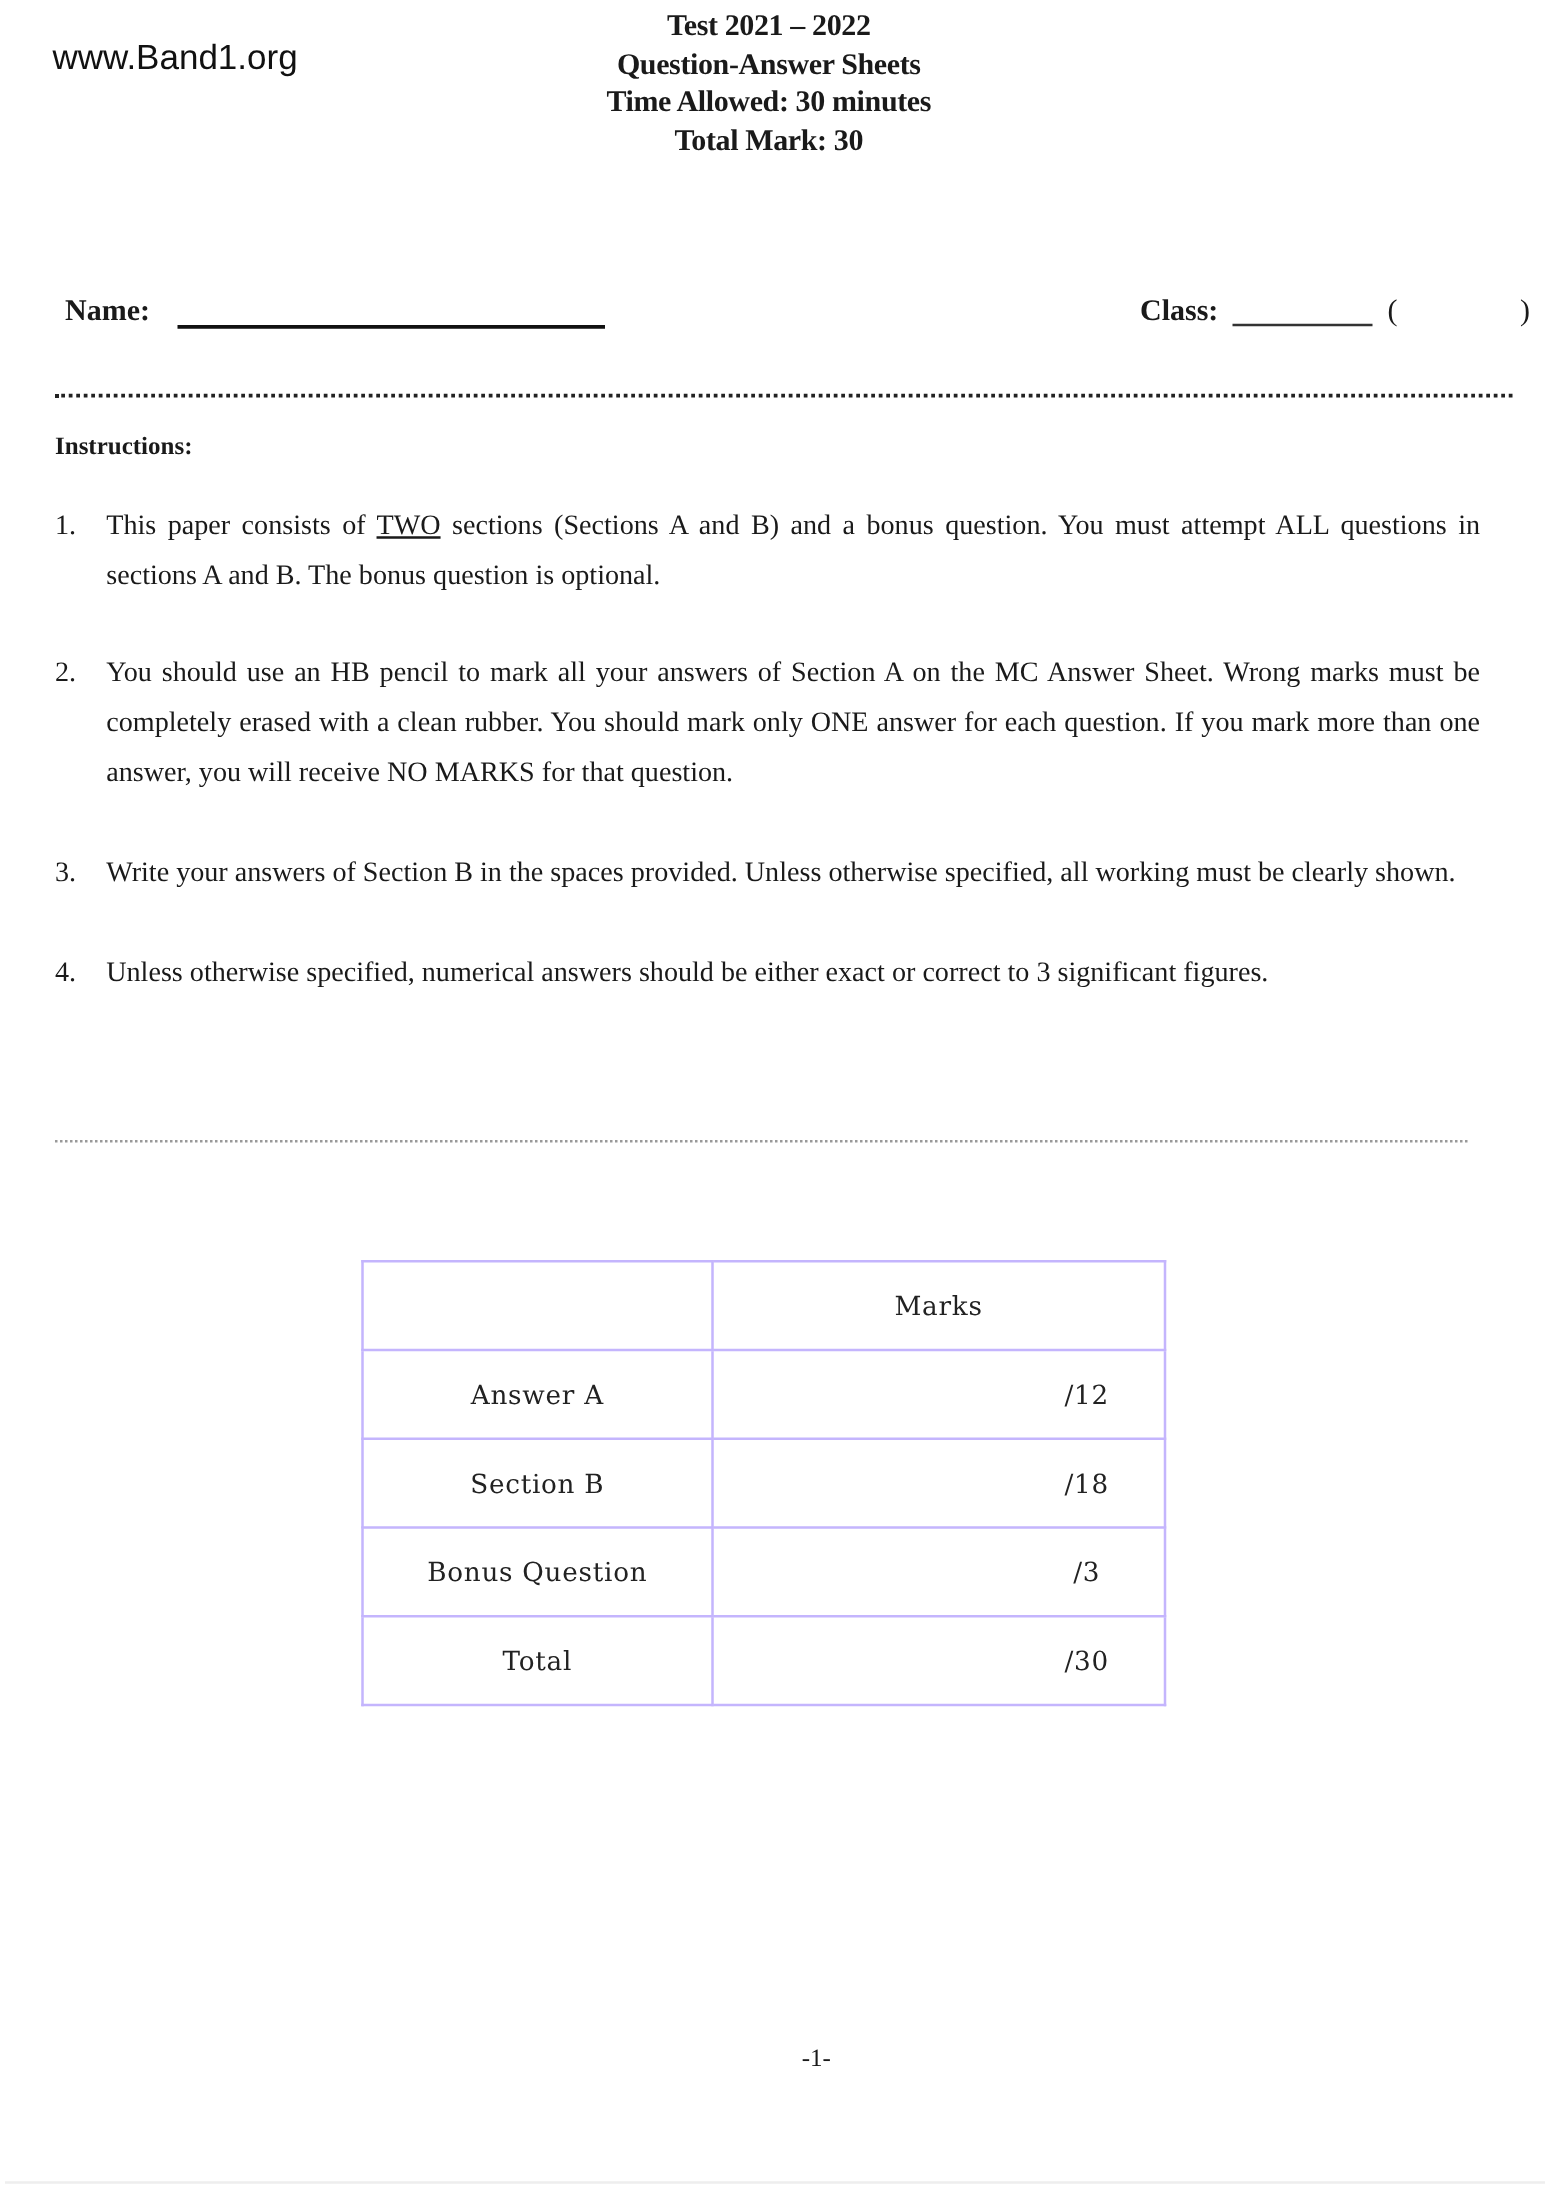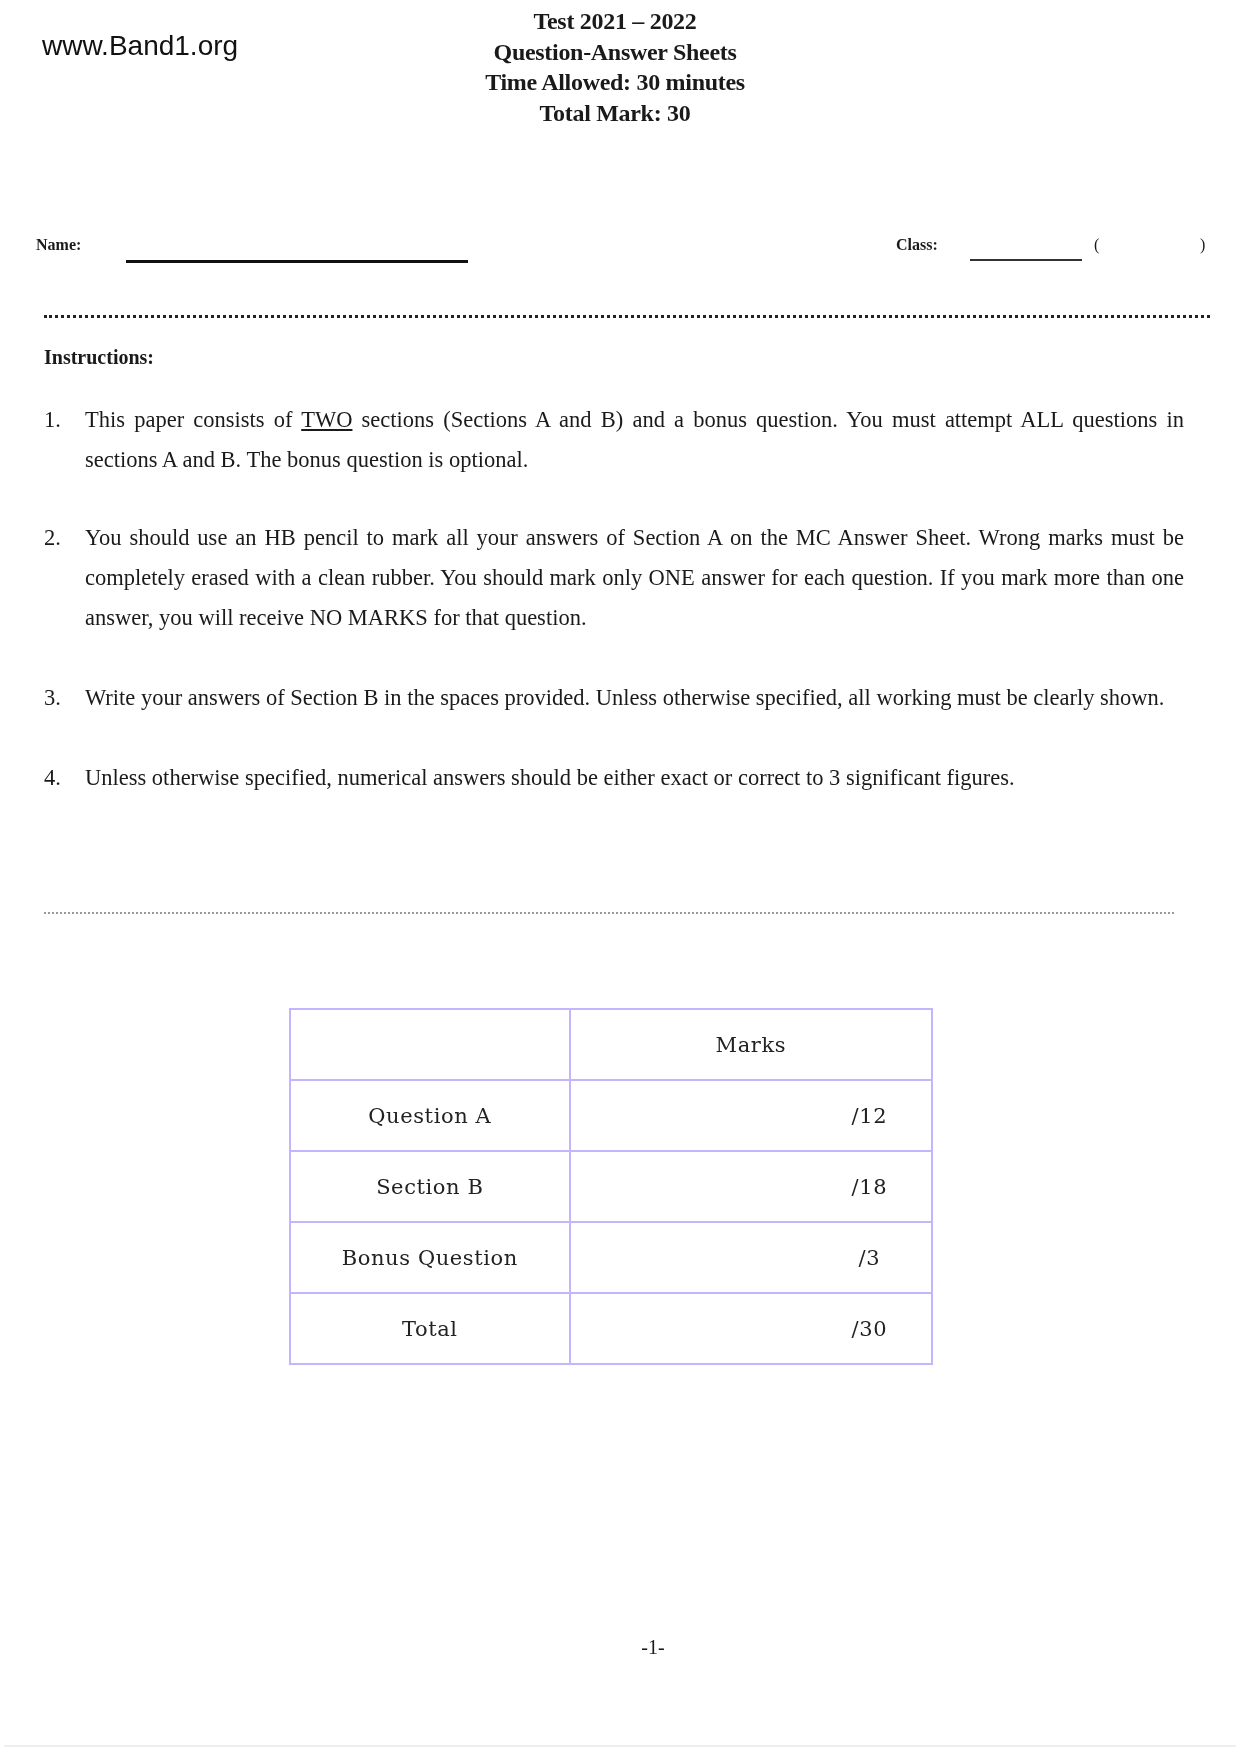--- a/index.html
+++ b/index.html
@@ -12,22 +12,22 @@
     }
 
     .header {
       position: absolute; left: 0; top: 6px; width: 1230px;
       text-align: center; font-weight: bold; font-size: 24px; line-height: 30.5px;
       letter-spacing: -0.3px;
     }
     .header div { display: block; }
 
     .name-row {
-      position: absolute; left: 36px; top: 236px; width: 1180px; height: 32px;
-      font-weight: bold; font-size: 16px;
+      position: absolute; left: 52px; top: 236px; width: 1180px; height: 32px;
+      font-weight: bold; font-size: 24px;
     }
     .name-label { position: absolute; left: 0; top: 0; }
     .name-line {
       position: absolute; left: 90px; top: 24px; width: 342px; height: 3px; background: #111;
     }
     .class-label { position: absolute; left: 860px; top: 0; }
     .class-line {
       position: absolute; left: 934px; top: 23px; width: 112px; height: 1.5px; background: #333;
     }
     .paren-open { position: absolute; left: 1058px; top: 0; font-weight: normal; }
@@ -123,21 +123,21 @@
 
 <div class="dotted bottom"></div>
 
 <table class="marks-table">
   <tbody>
       <tr>
     <th class="c1"></th>
     <th class="c2 head">Marks</th>
   </tr>
   <tr>
-    <td class="c1">Question A</td>
+    <td class="c1">Answer A</td>
     <td class="c2">/12</td>
   </tr>
   <tr>
     <td class="c1">Section B</td>
     <td class="c2">/18</td>
   </tr>
   <tr>
     <td class="c1">Bonus Question</td>
     <td class="c2">/3</td>
   </tr>

